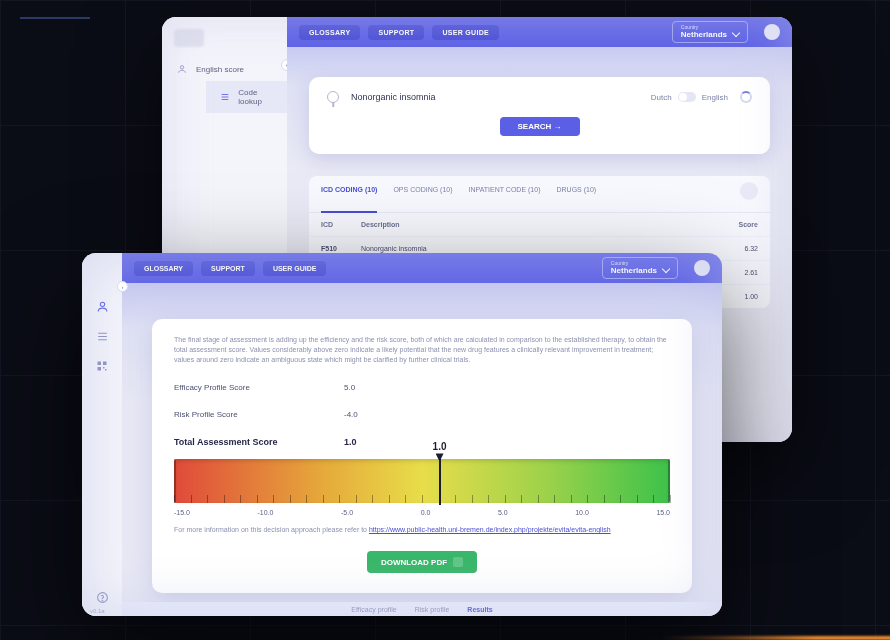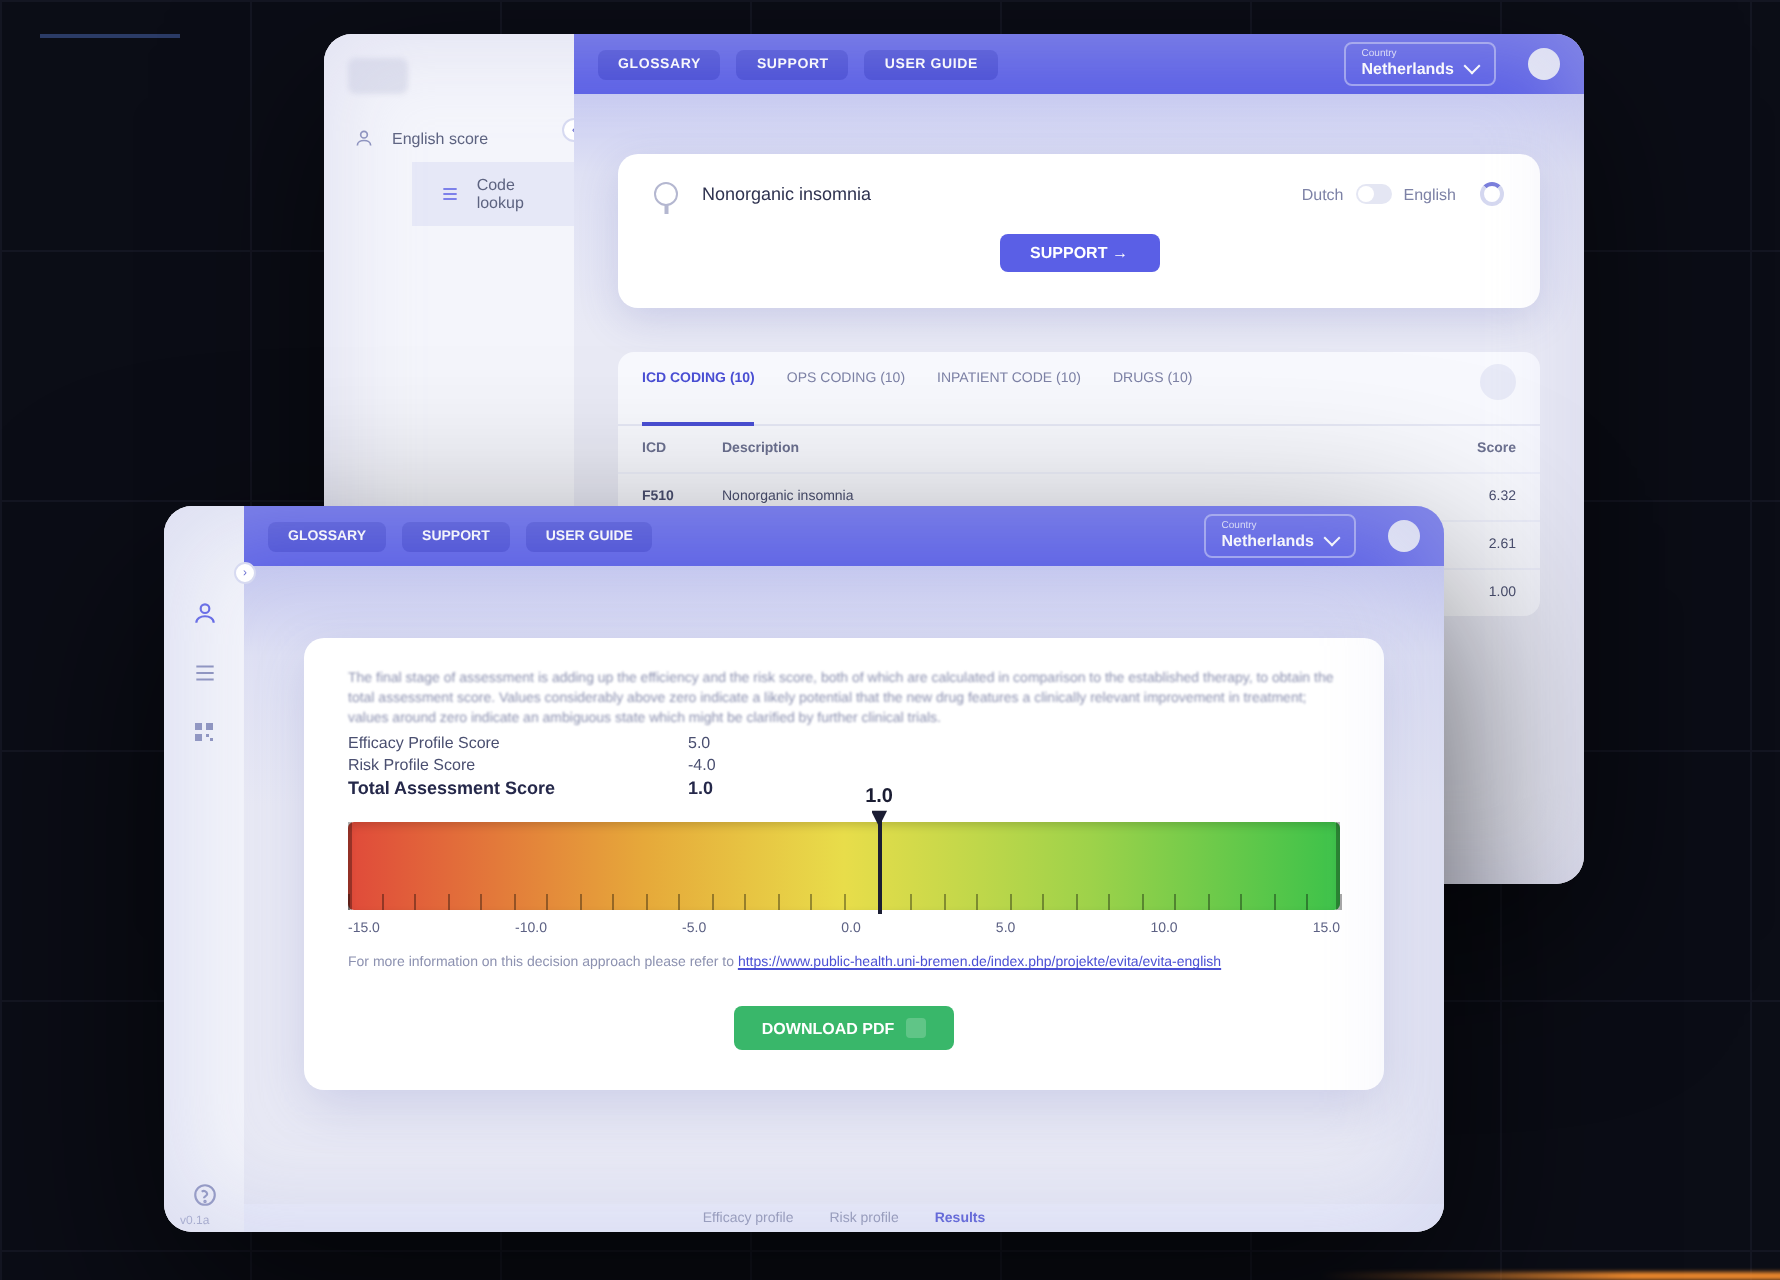--- a/index.html
+++ b/index.html
@@ -118,21 +118,21 @@
   .winB .tbtn{background:#474cd6;color:#fff;font-size:7px;font-weight:600;padding:4px 10px;border-radius:4px;}
   .winB .country-pill{margin-left:auto;border:1px solid #9ea2f0;border-radius:4px;padding:3px 8px;color:#fff;display:flex;flex-direction:column;line-height:1;}
   .winB .country-pill .lbl{font-size:5px;opacity:.8;} .winB .country-pill .val{font-size:8px;font-weight:600;display:flex;align-items:center;gap:6px;}
   .winB .avatar{width:16px;height:16px;border-radius:50%;background:#e6e8f7;margin-left:8px;}
 
   .winB .content{position:absolute;left:40px;top:30px;right:0;bottom:14px;
     background:linear-gradient(#c6c9f0 0,#dfe1f4 45px,#e9eaf5 120px);
     padding:36px 30px 0;}
   .winB .card{background:#fff;border-radius:10px;padding:16px 22px 20px; box-shadow:0 8px 26px rgba(70,75,170,.18);}
   .winB .blurb{font-size:7px; line-height:1.45; color:#8c91b0; filter:blur(.4px);}
-  .winB .score-row{display:flex;font-size:8px;color:#4a4f70;margin-top:2px;}
+  .winB .score-row{display:flex;font-size:8px;color:#4a4f70;margin-top:18px;}
   .winB .score-row .k{width:170px;} .winB .score-row .v{font-weight:400;}
   .winB .score-row.total .k{font-weight:700;color:#25284a;font-size:9px;}
   .winB .score-row.total .v{font-weight:700;color:#25284a;font-size:9px;}
 
   .winB .gauge-wrap{position:relative;margin-top:12px;}
   .winB .gauge{height:44px;border-radius:3px;
     background:linear-gradient(90deg,#e04a3a 0%,#e6a93a 30%,#e8dd4a 50%,#9dd24a 75%,#3cc24a 100%);
     position:relative; box-shadow:inset 0 2px 4px rgba(0,0,0,.15);}
   .winB .gauge .minor{position:absolute;bottom:0;width:1px;height:8px;background:rgba(0,0,0,.35);}
   .winB .gauge .endcap{position:absolute;top:0;bottom:0;width:2px;background:rgba(0,0,0,.3);}
@@ -200,21 +200,21 @@
       <div class="search-row">
         <span class="mic-icon"></span>
         <span class="search-text">Nonorganic insomnia</span>
         <div class="lang-wrap">
           <span>Dutch</span>
           <span class="toggle"></span>
           <span>English</span>
         </div>
         <span class="spinner"></span>
       </div>
-      <div class="search-btn">SUPPORT  →</div>
+      <div class="search-btn">SEARCH  →</div>
     </div>
 
     <div class="tabs-card">
       <div class="tab-row">
         <span class="tab active">ICD CODING (10)</span>
         <span class="tab">OPS CODING (10)</span>
         <span class="tab">INPATIENT CODE (10)</span>
         <span class="tab">DRUGS (10)</span>
         <span class="gear"></span>
       </div>

